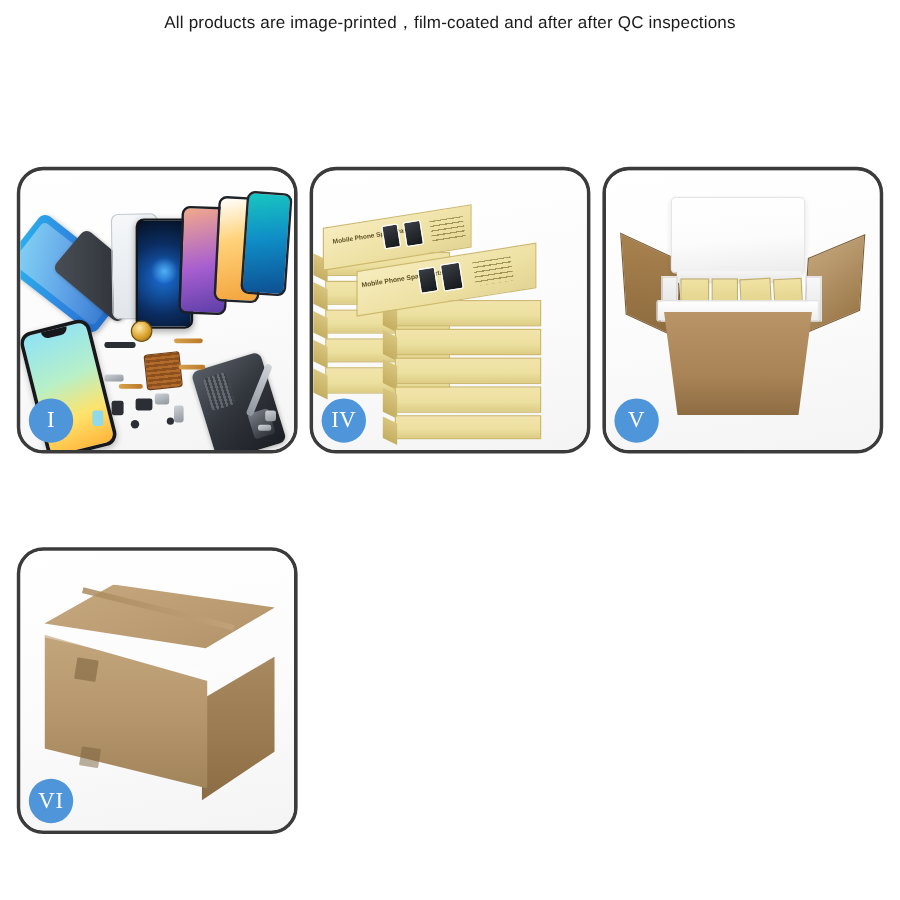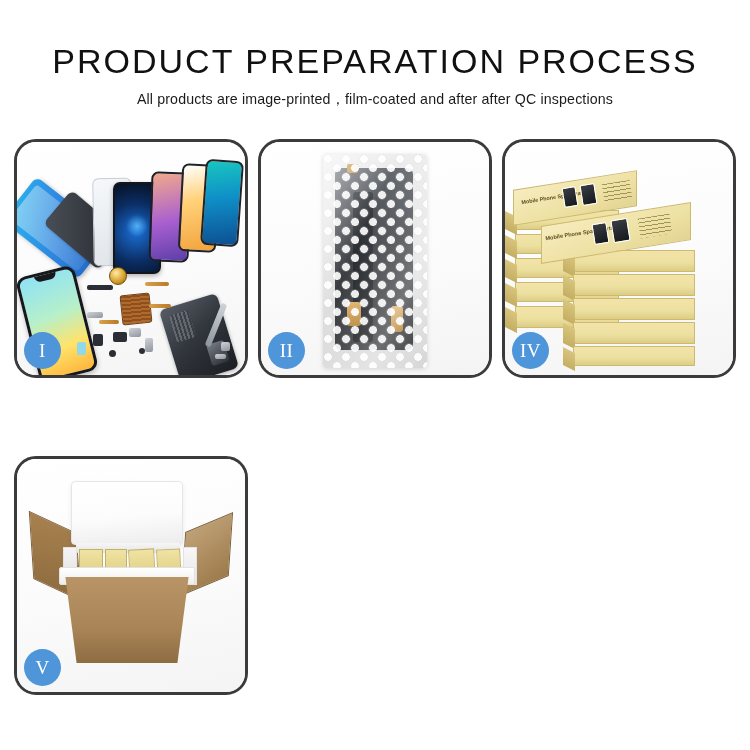--- a/index.html
+++ b/index.html
@@ -348,21 +348,20 @@
     position:absolute; left: 0; top: 42px; width: 136px; height: 2px;
     background: rgba(255,255,255,.35); transform: rotate(13deg); transform-origin: left;
   }
 </style>
 </head>
 <body>
 
 <div class="page">
 
   <div class="header">
-    <div class="title">PRODUCT PREPARATION PROCESS</div>
     <div class="subtitle">All products are image-printed，film-coated and after after QC inspections</div>
   </div>
 
   <div class="grid">
 
     <div class="panel">
       <div class="stage">
         <div class="ph p1-blue"></div>
         <div class="ph p1-back"></div>
         <div class="ph p1-glass"></div>
@@ -388,34 +387,20 @@
         <div class="prt dot" style="left:92px;top:208px;width:7px;height:7px;"></div>
         <div class="prt dot" style="left:122px;top:206px;width:6px;height:6px;"></div>
         <div class="prt silver" style="left:128px;top:196px;width:8px;height:14px;"></div>
         <div class="prt" style="left:60px;top:200px;width:9px;height:13px;background:#8fd9e8;"></div>
         <div class="prt silver" style="left:204px;top:200px;width:9px;height:9px;"></div>
         <div class="prt silver" style="left:198px;top:212px;width:11px;height:5px;"></div>
       </div>
       <div class="badge">I</div>
     </div>
 
-    <div class="panel">
-      <div class="stage">
-        <div class="bw-item">
-          <div class="bw-inner"></div>
-          <div class="bw-strip"></div>
-          <div class="bw-gold1"></div>
-          <div class="bw-gold2"></div>
-          <div class="bw-tab"></div>
-          <div class="bw-bubbles"></div>
-          <div class="bw-sheen"></div>
-        </div>
-      </div>
-      <div class="badge">II</div>
-    </div>
 
 
     <div class="panel">
       <div class="stage">
         <div class="stack">
 
           <div class="sbox" style="left:4px;top:48px;width:104px;height:20px;">
               <span class="side"></span>
             </div>
           <div class="sbox" style="left:4px;top:72px;width:104px;height:20px;">
@@ -473,15 +458,29 @@
         <div class="c5-yel" style="left:62px;width:24px;"></div>
         <div class="c5-yel" style="left:88px;width:22px;"></div>
         <div class="c5-yel" style="left:112px;width:26px;transform:rotate(-3deg);"></div>
         <div class="c5-yel" style="left:140px;width:24px;transform:rotate(-3deg);"></div>
         <div class="c5-rim"></div>
         <div class="c5-body"></div>
       </div>
       <div class="badge">V</div>
     </div>
 
+    <div class="panel">
+      <div class="stage">
+        <div class="c6">
+          <div class="c6-top"></div>
+          <div class="c6-seam"></div>
+          <div class="c6-side"></div>
+          <div class="c6-front"></div>
+          <div class="c6-edge"></div>
+          <div class="c6-tapeA"></div>
+          <div class="c6-tapeB"></div>
+        </div>
+      </div>
+      <div class="badge">VI</div>
+    </div>
 
   </div>
 </div>
 
 </body></html>

